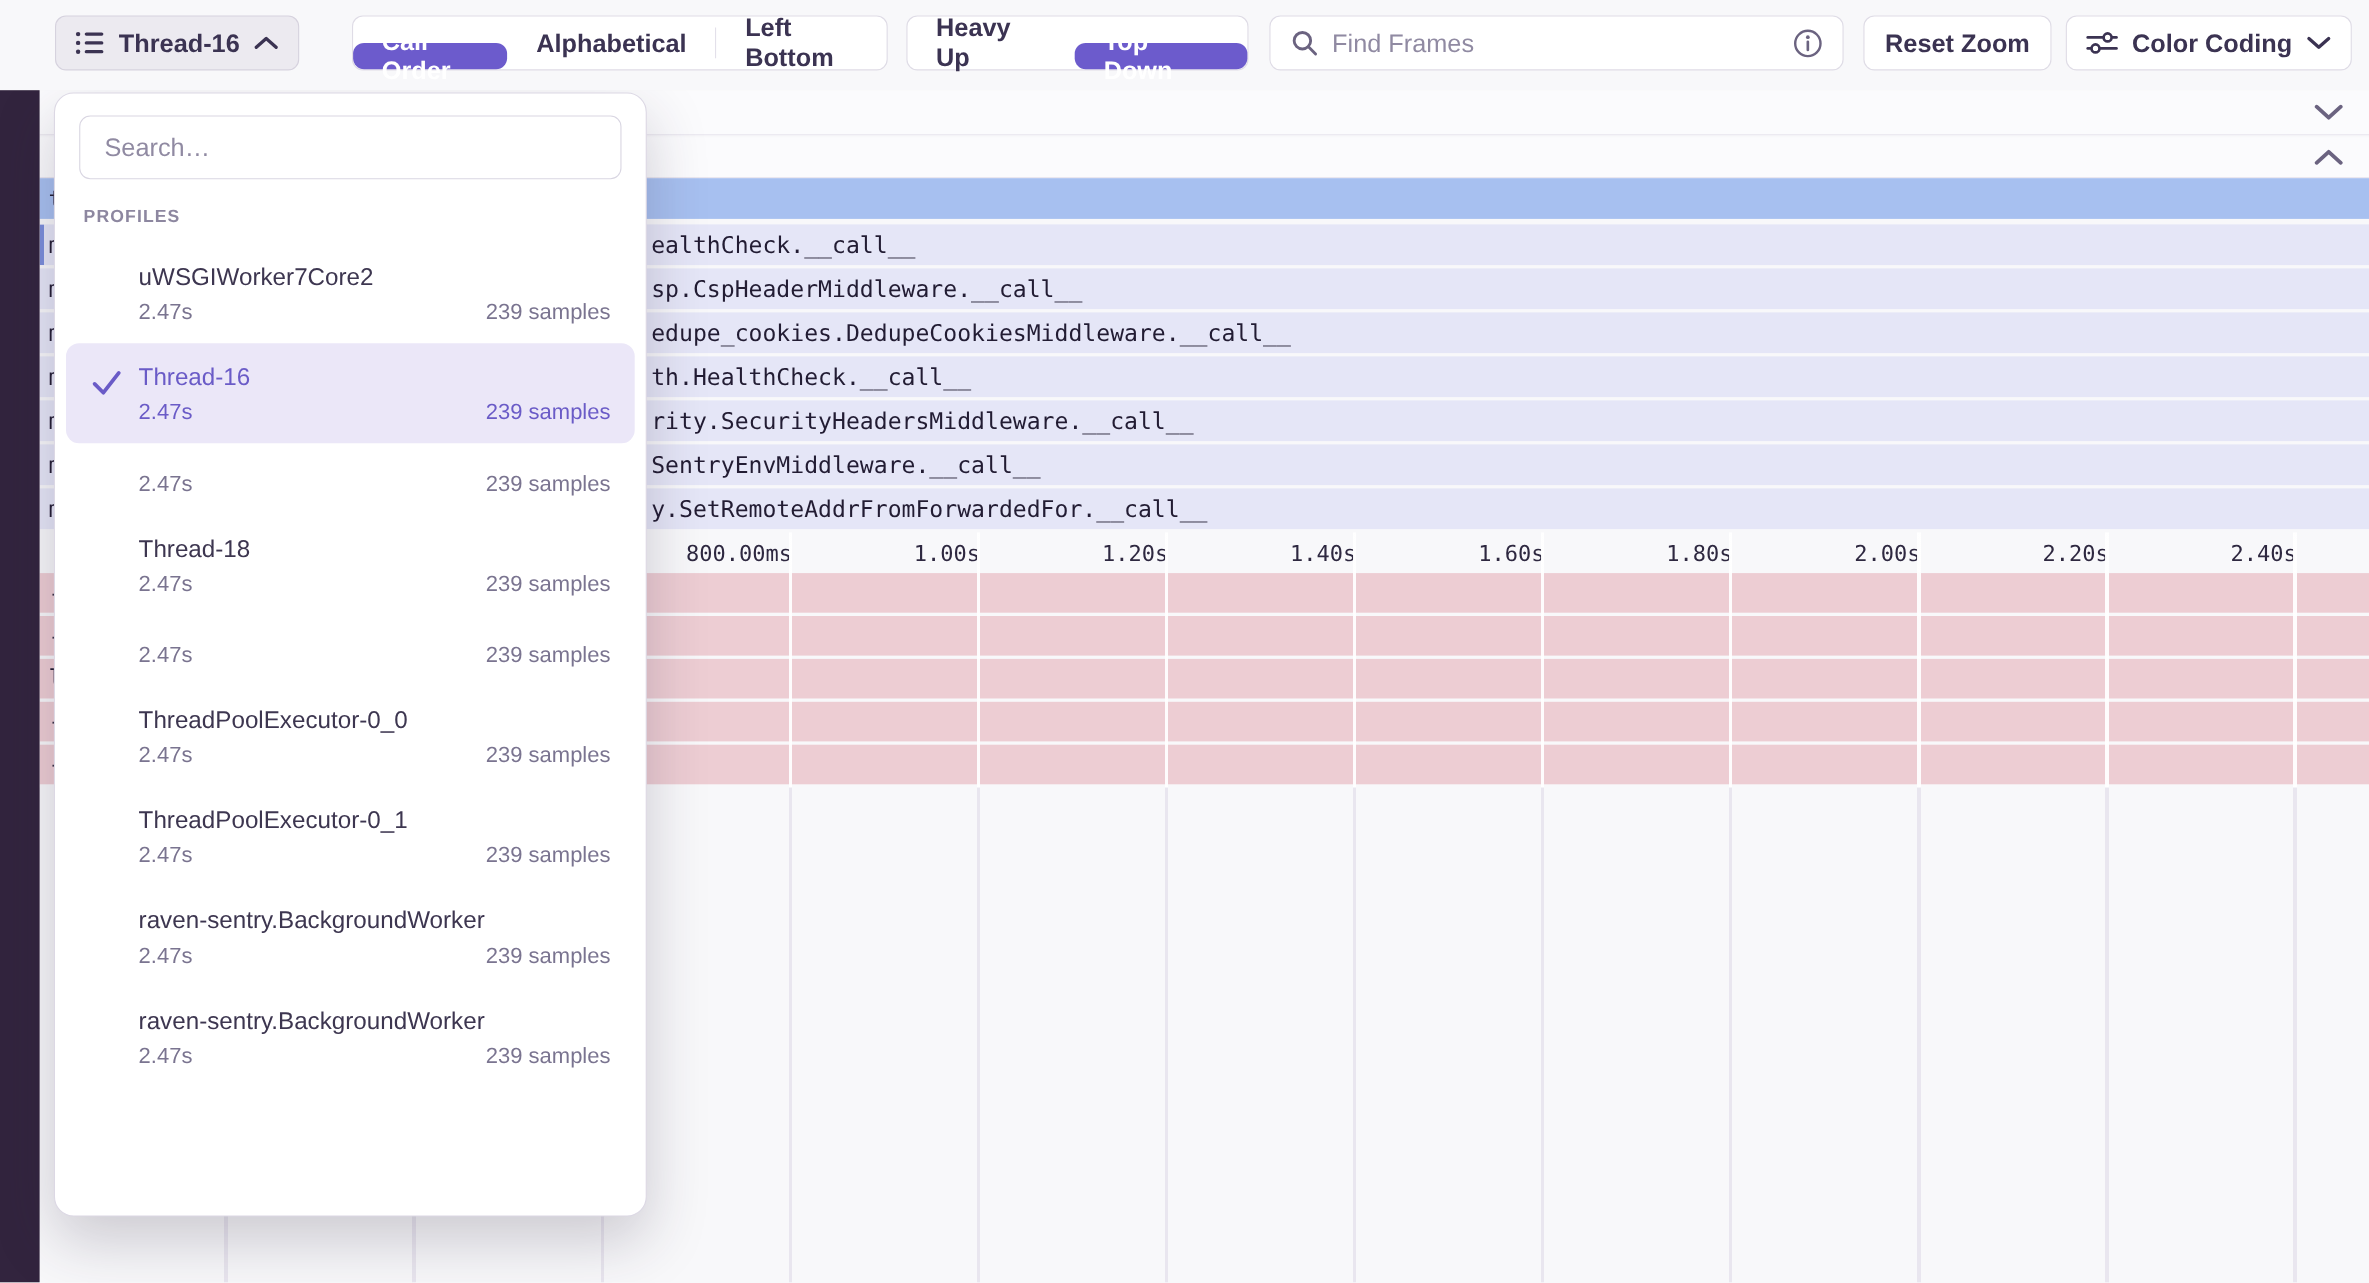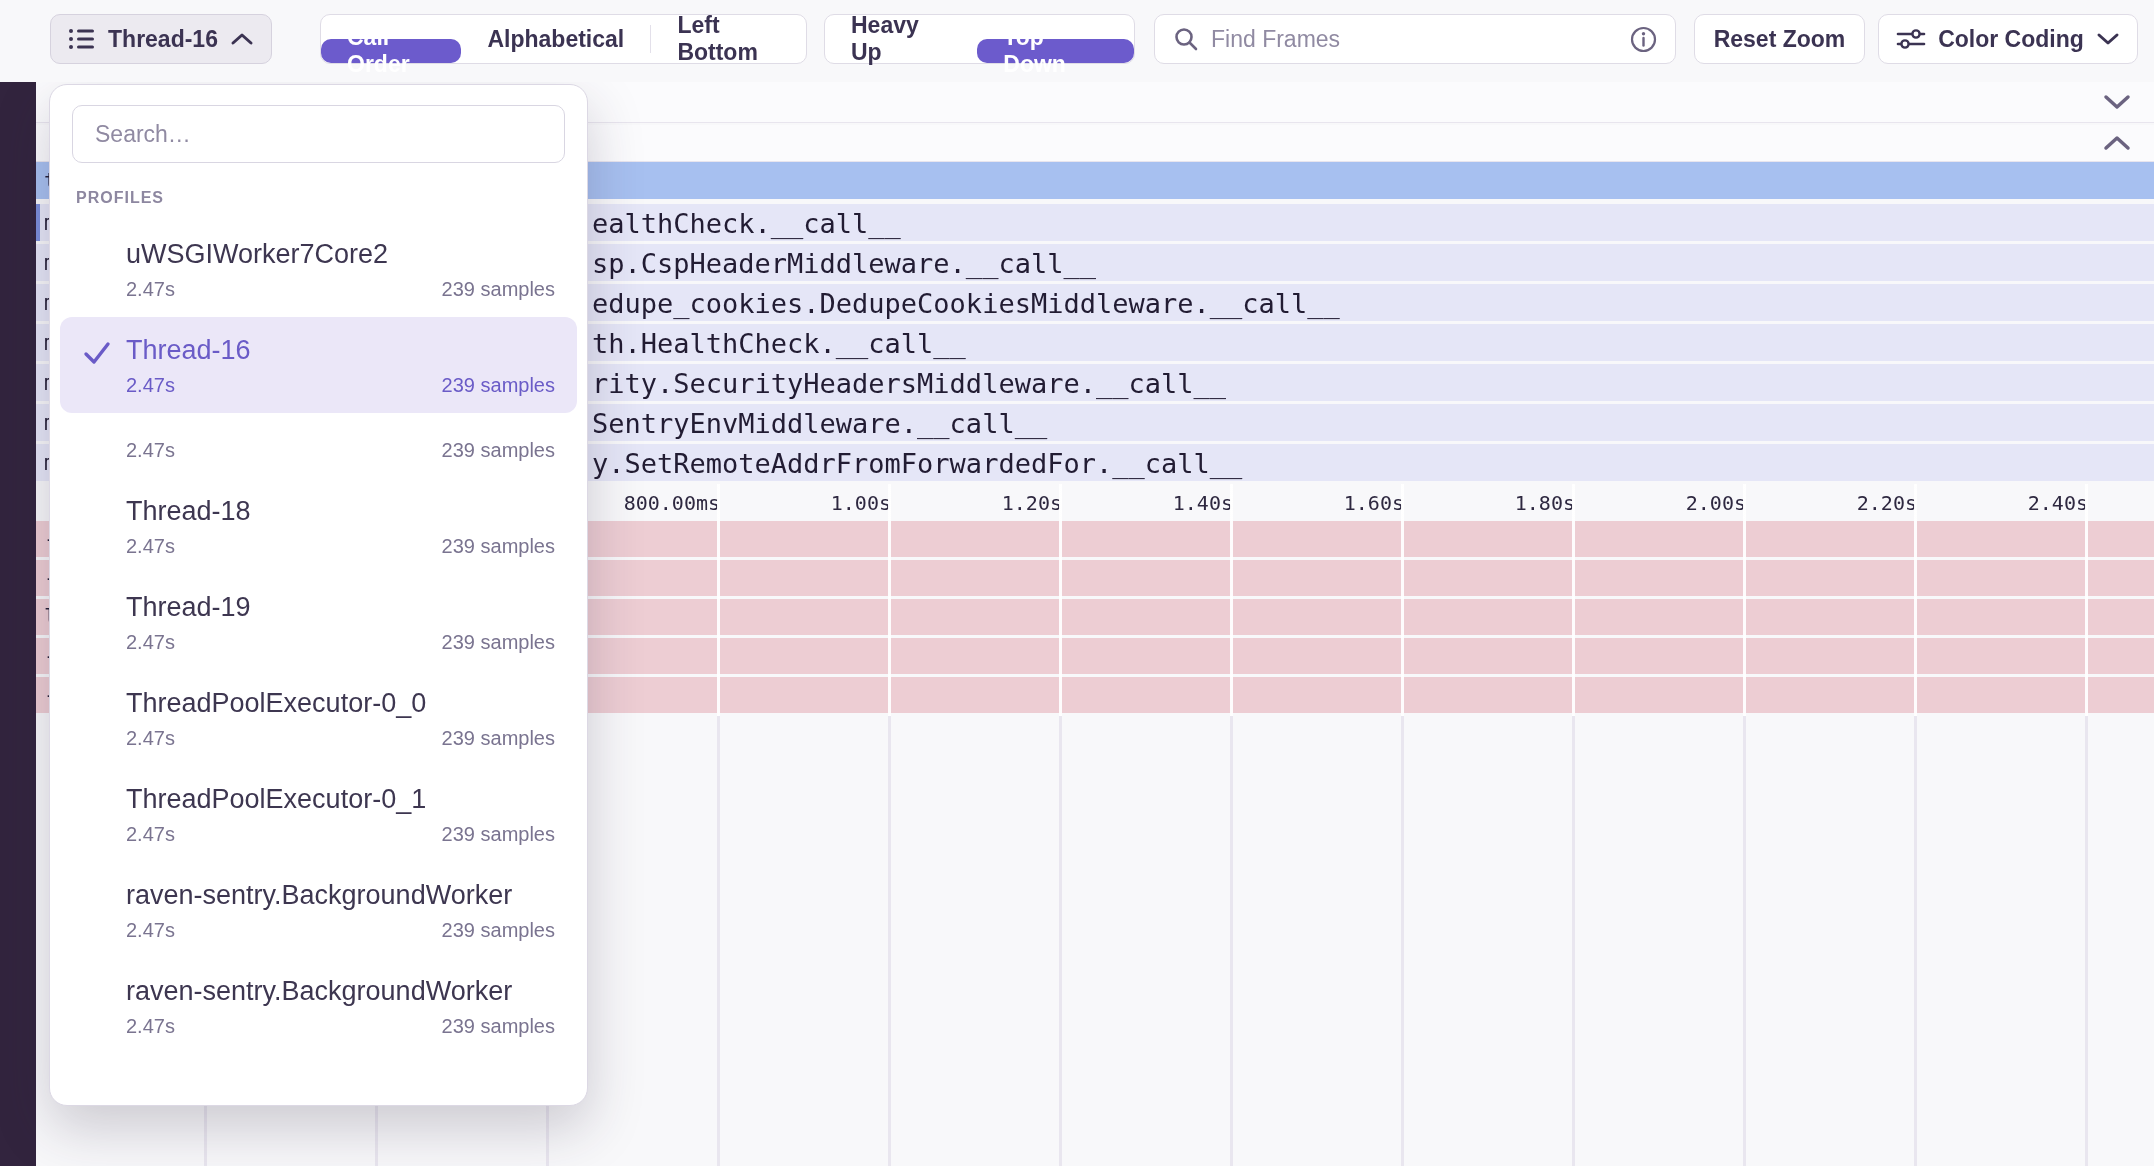--- a/index.html
+++ b/index.html
@@ -33,21 +33,21 @@
   .flame { position:absolute; left:36px; top:82px; width:2118px; height:1084px; background:#F8F8FA; z-index:1; }
   .hdr-row { position:absolute; left:0; width:2118px; background:#FBFBFD; border-bottom:1.5px solid #E8E5EE; }
   .hdr-row .chev { position:absolute; right:22px; top:50%; transform:translateY(-50%); }
   .row { position:absolute; left:0; width:2118px; overflow:hidden; }
   .row-blue { background:#A7C0F0; }
   .row-lav { background:#E5E6F7; }
   .row-pink { background:#EDCDD3; }
   .row .frag { position:absolute; left:8px; top:50%; transform:translateY(-50%);
                font-size:21px; color:#221C33; }
   .row .txt { position:absolute; left:556px; top:50%; transform:translateY(-50%);
-              font-size:27px; color:#221C33; white-space:pre; }
+              font-size:21px; color:#221C33; white-space:pre; }
   .frame-edge { position:absolute; left:0; top:0; width:4px; height:100%; background:#7B8EDB; }
 
   .axis { position:absolute; left:0; top:402px; width:2118px; height:36px; background:#F8F8FA; }
   .tick-label { position:absolute; bottom:5px; width:170px; text-align:right;
                 font-size:20px; font-weight:500; color:#2E2840; }
 
   .grid-pink { position:absolute; left:0; top:402px; width:2118px; height:232px;
                background:repeating-linear-gradient(to right, transparent 0px, transparent 168px, rgba(255,255,255,0.95) 168px, rgba(255,255,255,0.95) 171px);
                background-position:0px 0; pointer-events:none; }
   .grid-gray { position:absolute; left:0; top:634px; width:2118px; height:450px;
@@ -57,21 +57,21 @@
   
   .dropdown { position:absolute; left:49px; top:84px; width:539px; height:1022px; background:#fff;
               border:1.5px solid #DCD8E4; border-radius:18px; z-index:20;
               box-shadow:0 22px 55px rgba(45,35,66,0.22); padding:20px 22px; }
   .dd-search { width:100%; height:58px; border:1.5px solid #D9D6E2; border-radius:10px;
                font-size:23px; color:#3B3352; padding:0 22px; outline:none;
                font-family:"Liberation Sans", sans-serif; }
   .dd-search::placeholder { color:#908AA2; }
   .dd-section { margin:26px 4px 0 4px; font-size:16px; font-weight:700; letter-spacing:1px; color:#8D87A0; }
   .dd-item { position:relative; margin:0 -12px; padding:18px 22px 16px 66px; border-radius:12px; cursor:pointer; }
-  .dd-item .title { font-size:27px; color:#3D3650; }
+  .dd-item .title { font-size:22px; color:#3D3650; }
   .dd-item .meta { display:flex; justify-content:space-between; margin-top:8px;
                    font-size:20px; color:#7A7490; }
   .dd-item.selected { background:#EBE7F8; }
   .dd-item.selected .title, .dd-item.selected .meta { color:#6A5BC7; }
   .dd-item .check { position:absolute; left:22px; top:22px; }
 </style>
 </head>
 <body>
 
 <div class="dark-strip"></div>
@@ -265,21 +265,20 @@
 
   <div class="dd-item">
     <div class="title">Thread-18</div>
     <div class="meta">
         <span>2.47s</span>
         <span>239 samples</span>
       </div>
   </div>
 
   <div class="dd-item">
-    <div class="title">Thread-19</div>
     <div class="meta">
         <span>2.47s</span>
         <span>239 samples</span>
       </div>
   </div>
 
   <div class="dd-item">
     <div class="title">ThreadPoolExecutor-0_0</div>
     <div class="meta">
         <span>2.47s</span>

